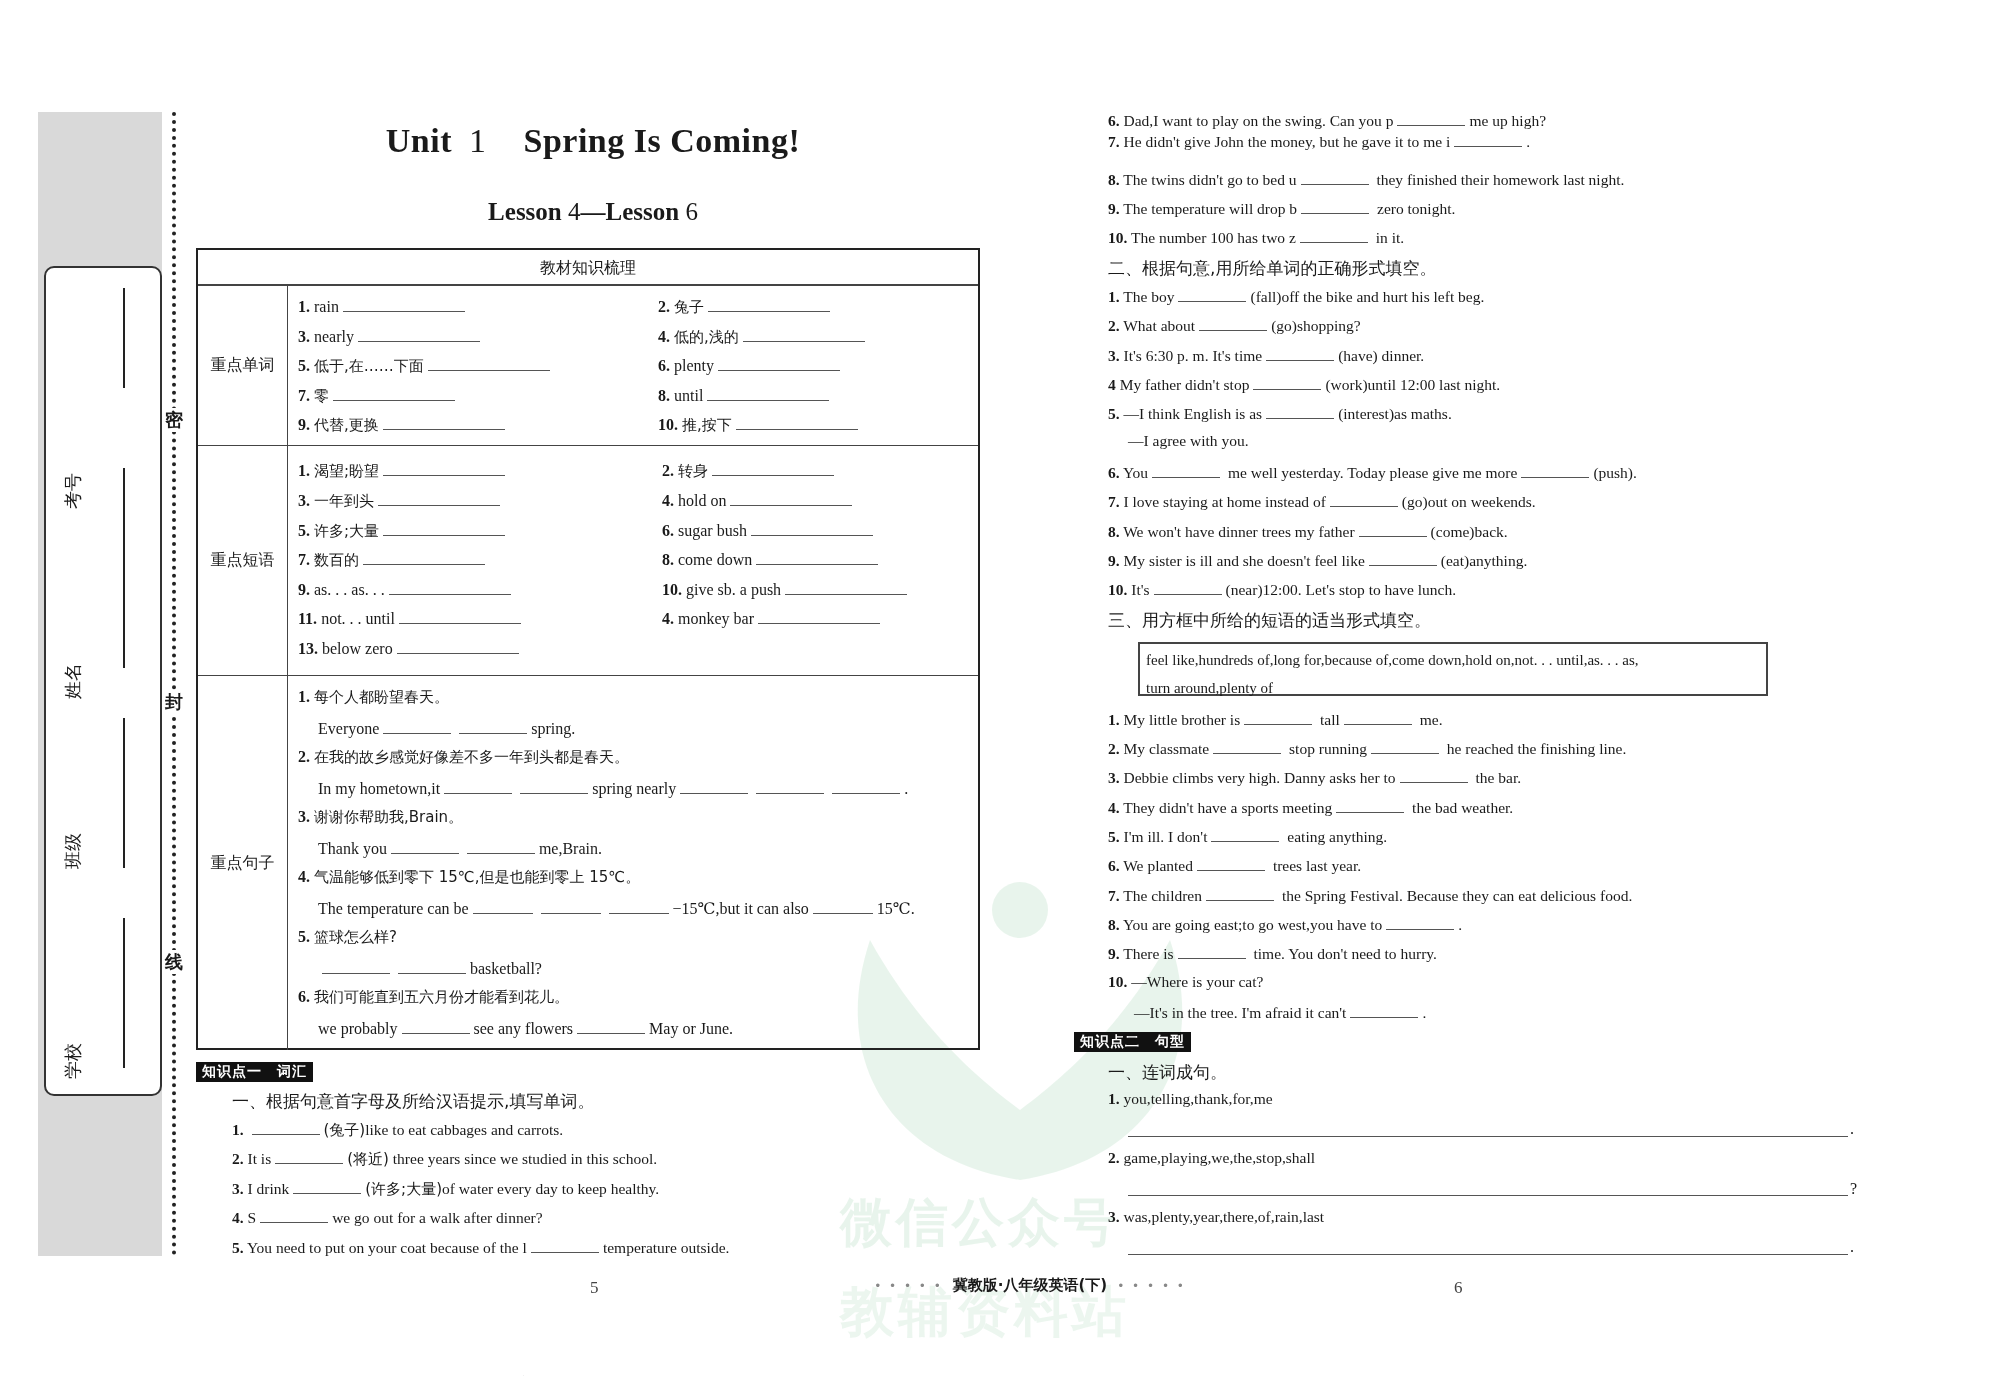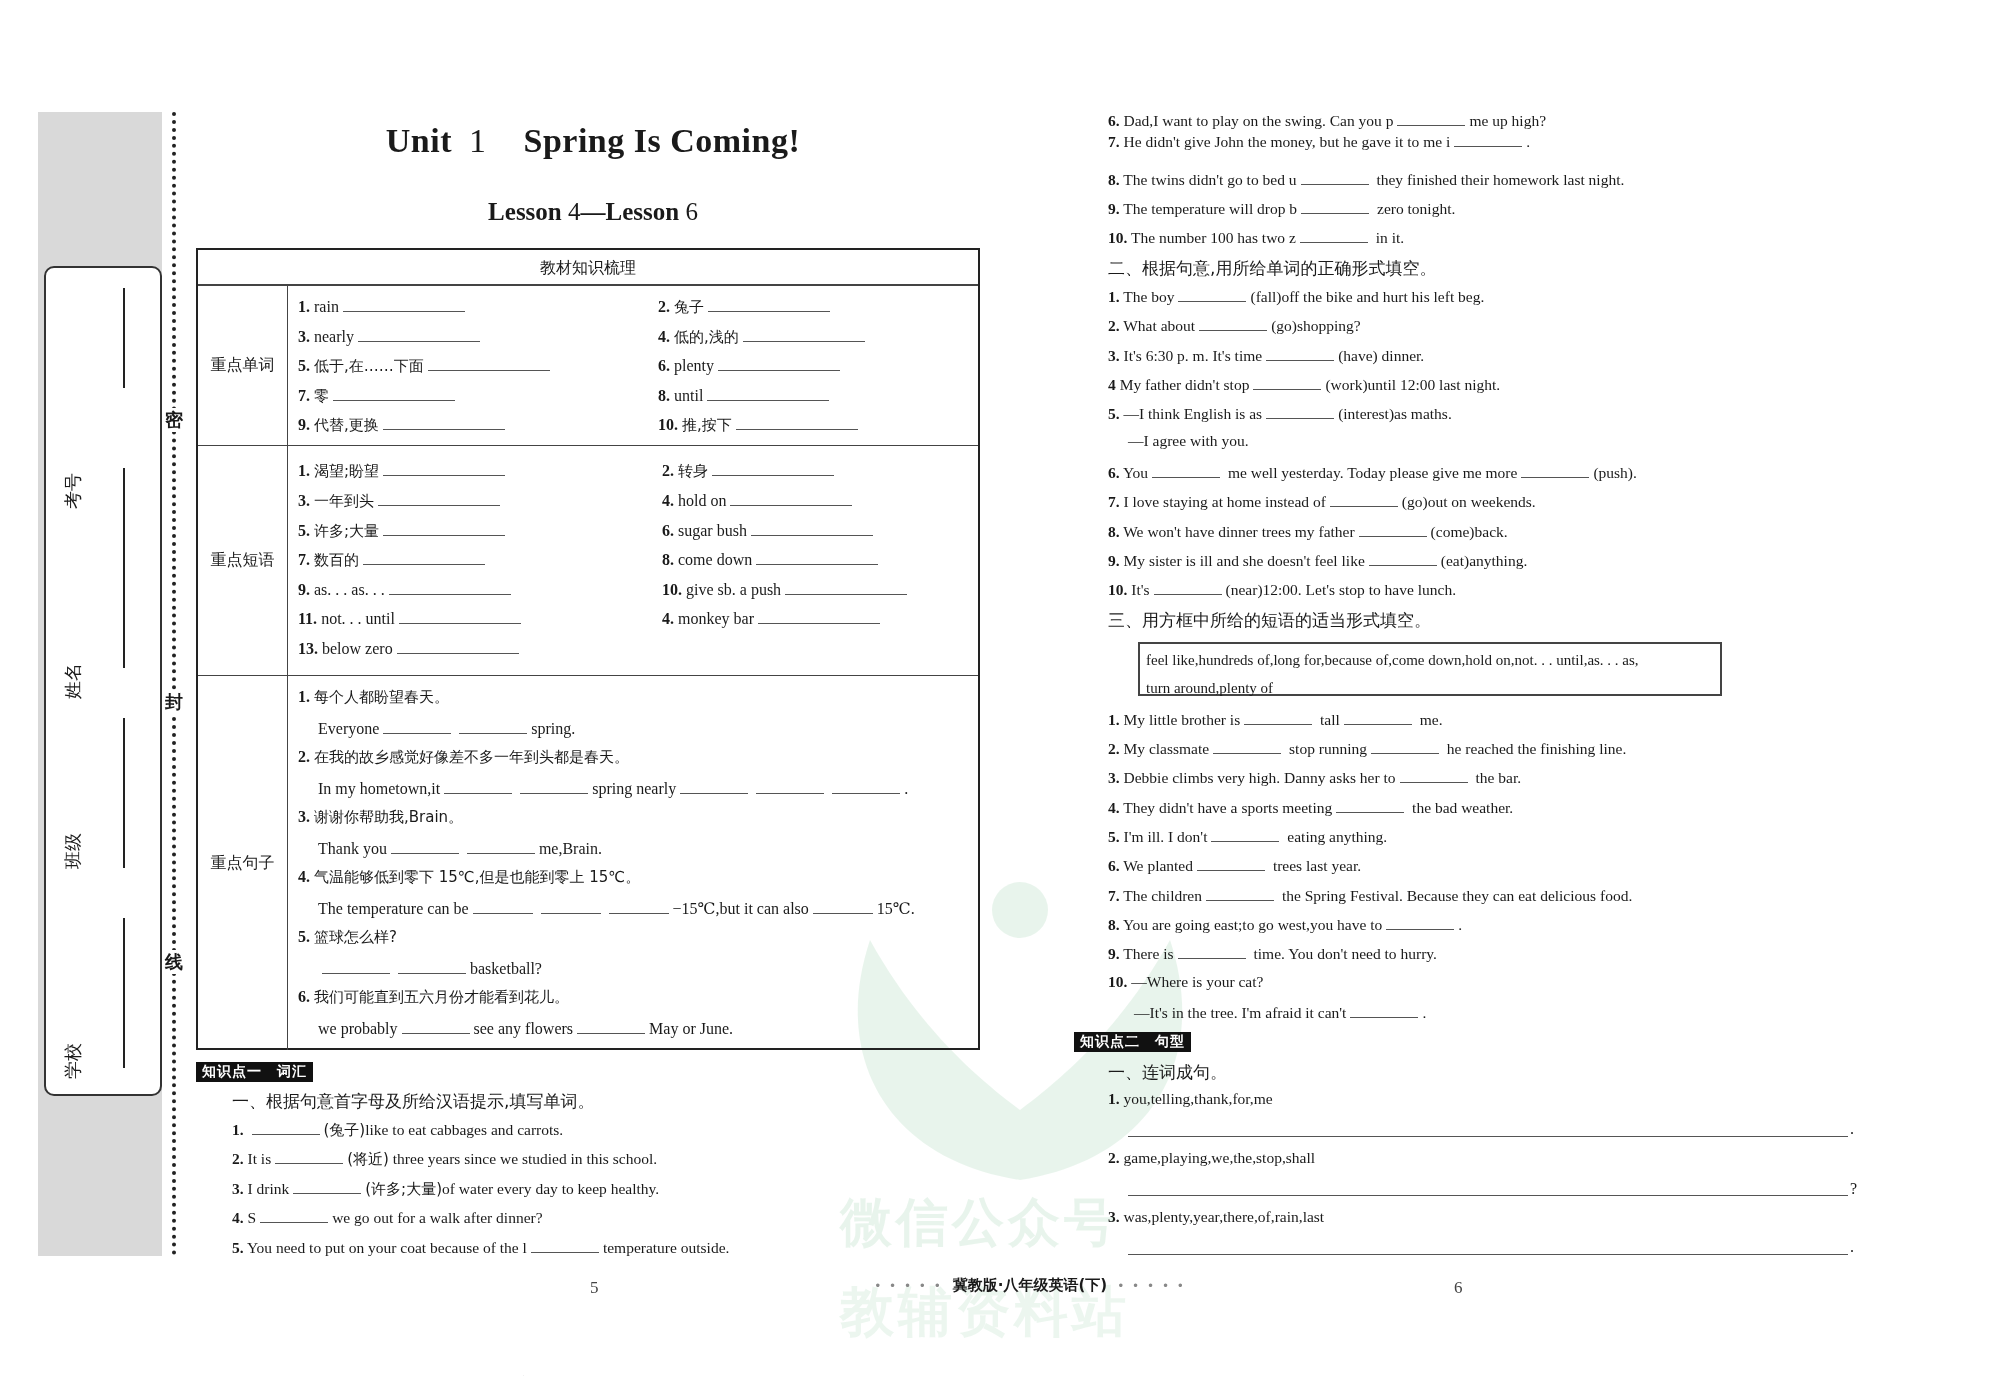--- a/index.html
+++ b/index.html
@@ -32,21 +32,21 @@
   .cn { font-family: "DejaVu Sans", sans-serif; font-size: 15px; }
   .blank { display: inline-block; border-bottom: 1.5px solid #555; height: 16px; vertical-align: baseline; margin: 0 4px; }
   .b120 { width: 122px; } .b70 { width: 68px; } .b60 { width: 60px; }
 
   
   .section-tag { position: absolute; background: #111; color: #fff; font-family: "DejaVu Sans", sans-serif; font-weight: bold; font-size: 14px; padding: 1px 6px; letter-spacing: 1px; }
   .section-heading { position: absolute; font-family: "DejaVu Sans", sans-serif; font-weight: normal; font-size: 17px; }
   .line { position: absolute; font-size: 15.5px; white-space: nowrap; }
   .line b { font-weight: bold; }
 
-  .phrase-box { position: absolute; left: 1138px; top: 642px; width: 584px; height: 54px; border: 2px solid #444; padding: 2px 6px; font-size: 15px; line-height: 28px; }
+  .phrase-box { position: absolute; left: 1138px; top: 642px; width: 630px; height: 54px; border: 2px solid #444; padding: 2px 6px; font-size: 15px; line-height: 28px; }
 
   .long-answer { position: absolute; left: 1128px; width: 720px; border-bottom: 1.5px solid #555; }
   .long-answer-end { position: absolute; font-size: 16px; }
 
   
   .page-num { position: absolute; top: 1278px; font-size: 17px; color: #444; }
   .footer-center { position: absolute; left: 840px; top: 1276px; width: 380px; text-align: center; font-family: "DejaVu Sans", sans-serif; font-size: 15px; font-weight: bold; }
   .footer-center .dots { color: #888; letter-spacing: 2px; font-weight: normal; font-size: 12px; margin: 0 10px; }
   .footer-banner { position: absolute; left: 0; width: 2000px; top: 1322px; text-align: center; font-family: "DejaVu Serif", serif; font-style: italic; font-size: 38px; letter-spacing: 12px; color: #111; margin-top: 48px; }
 

